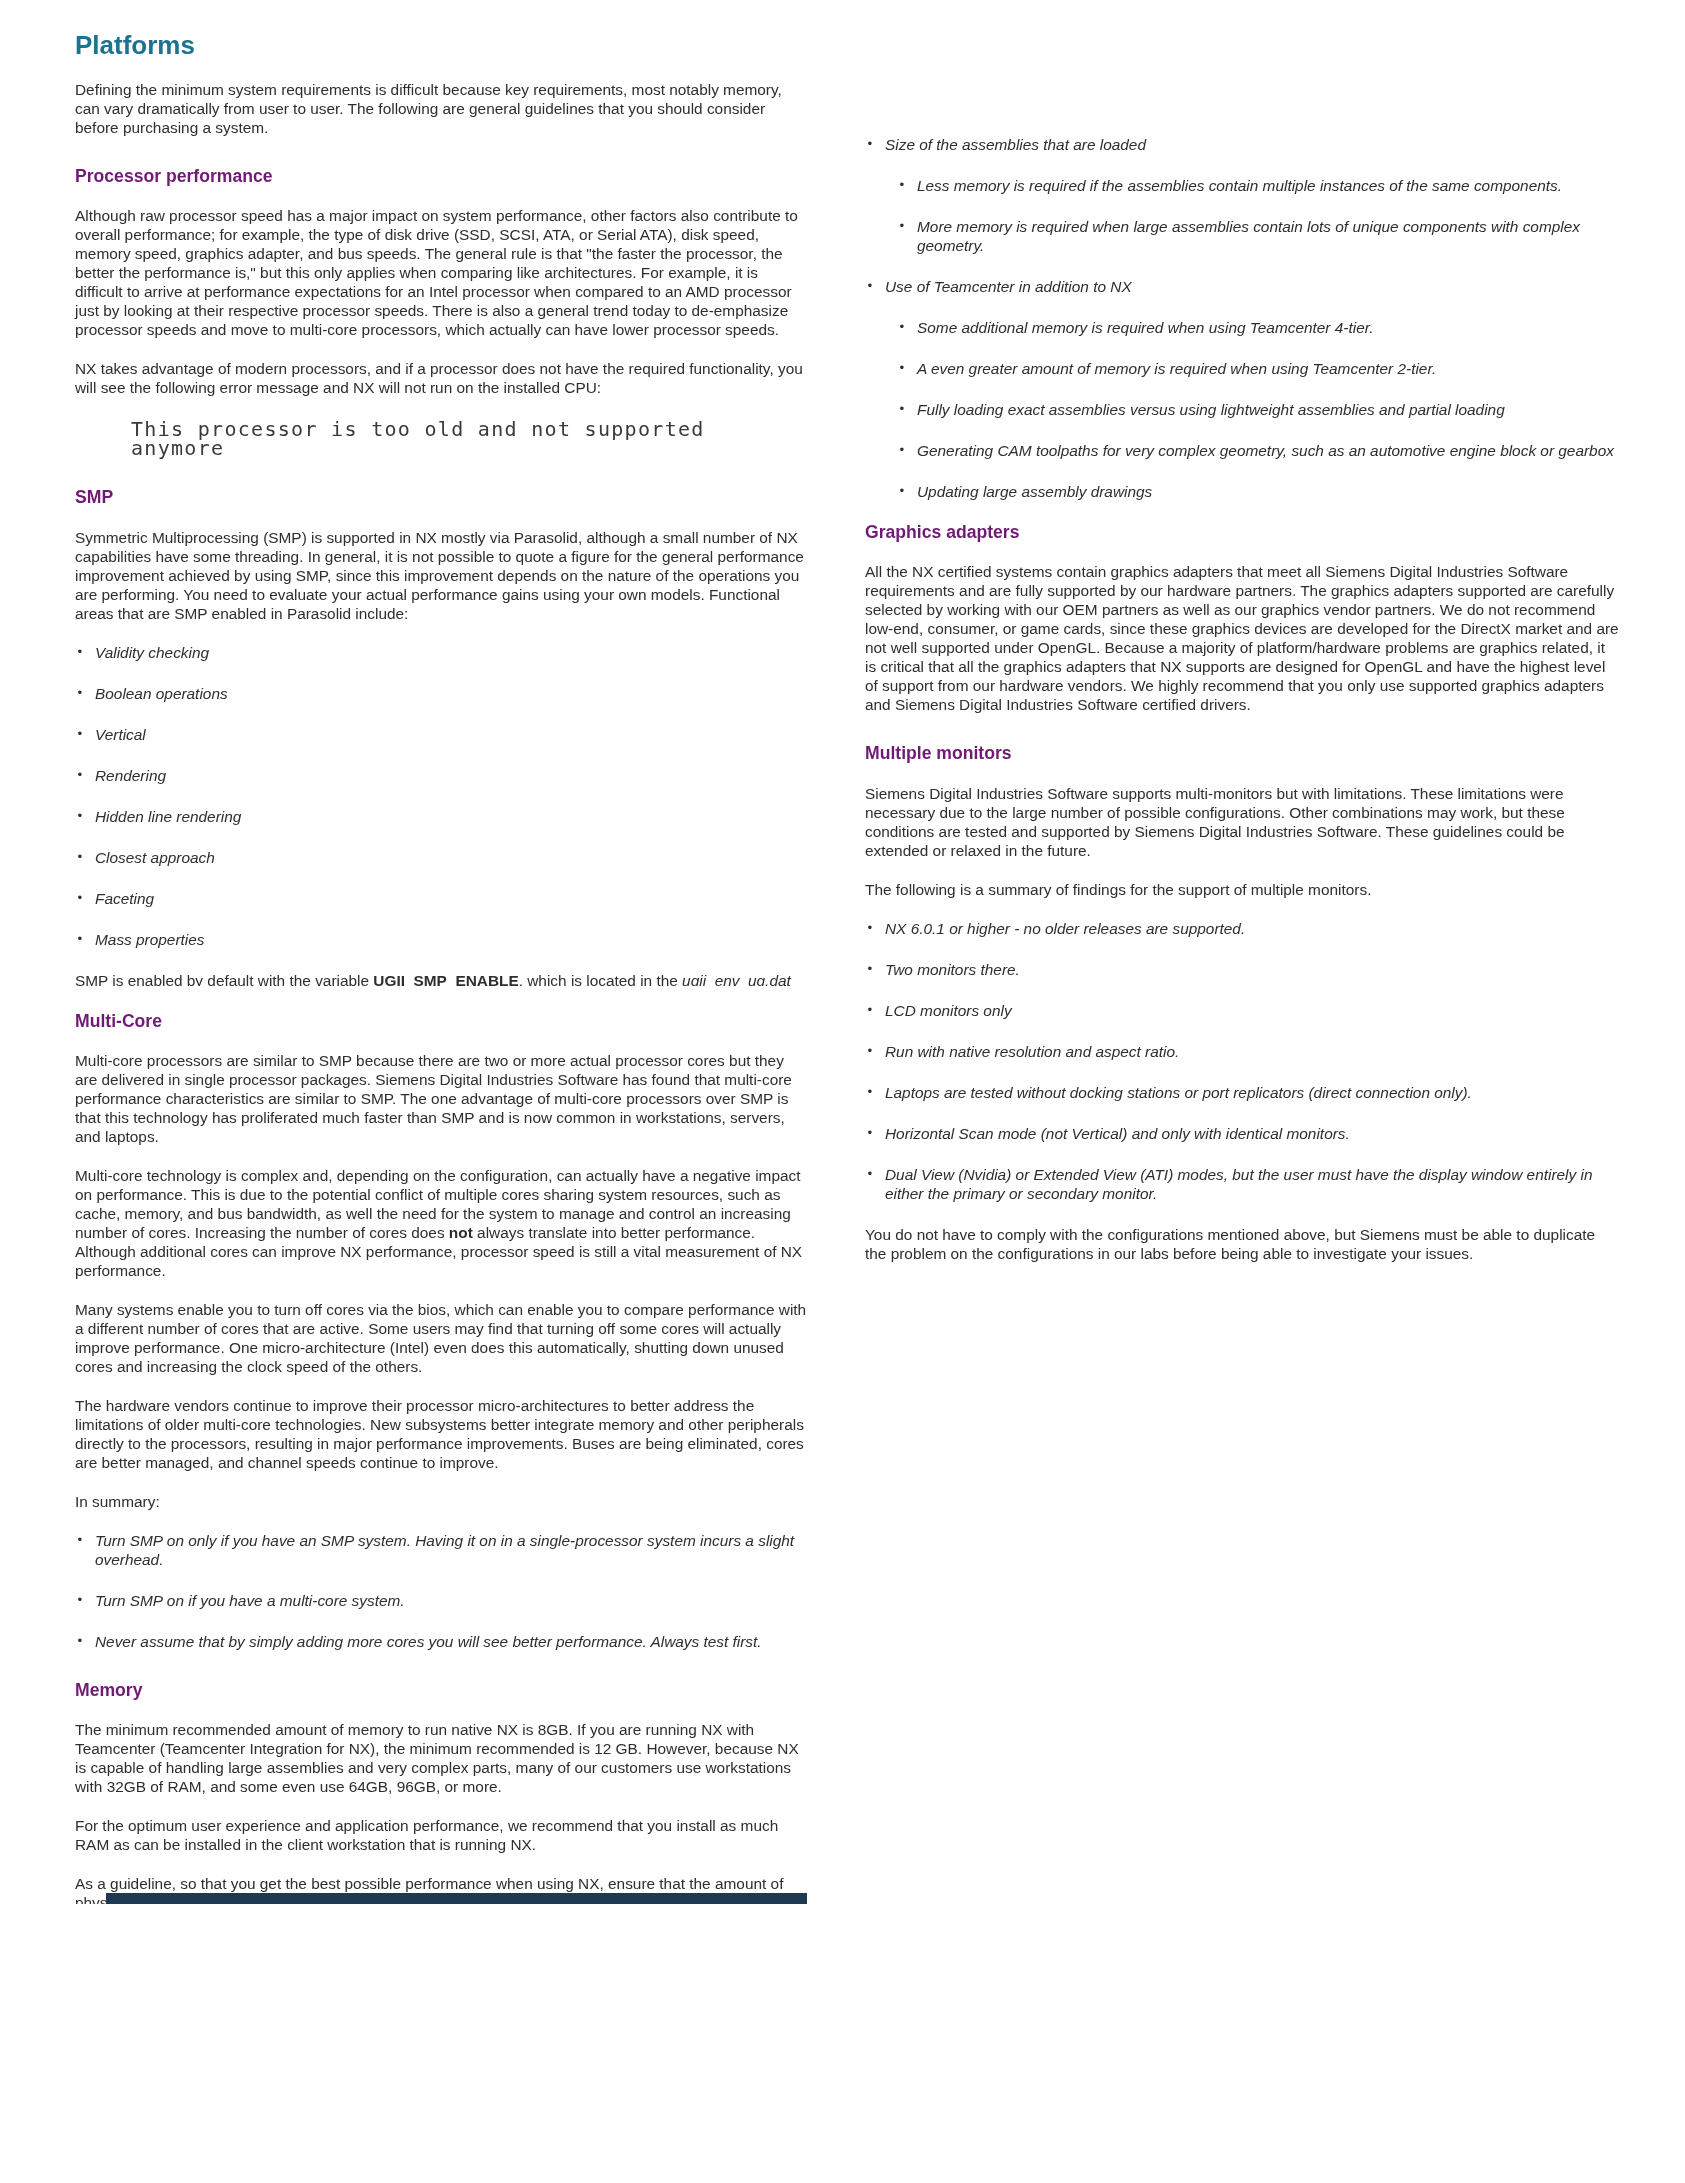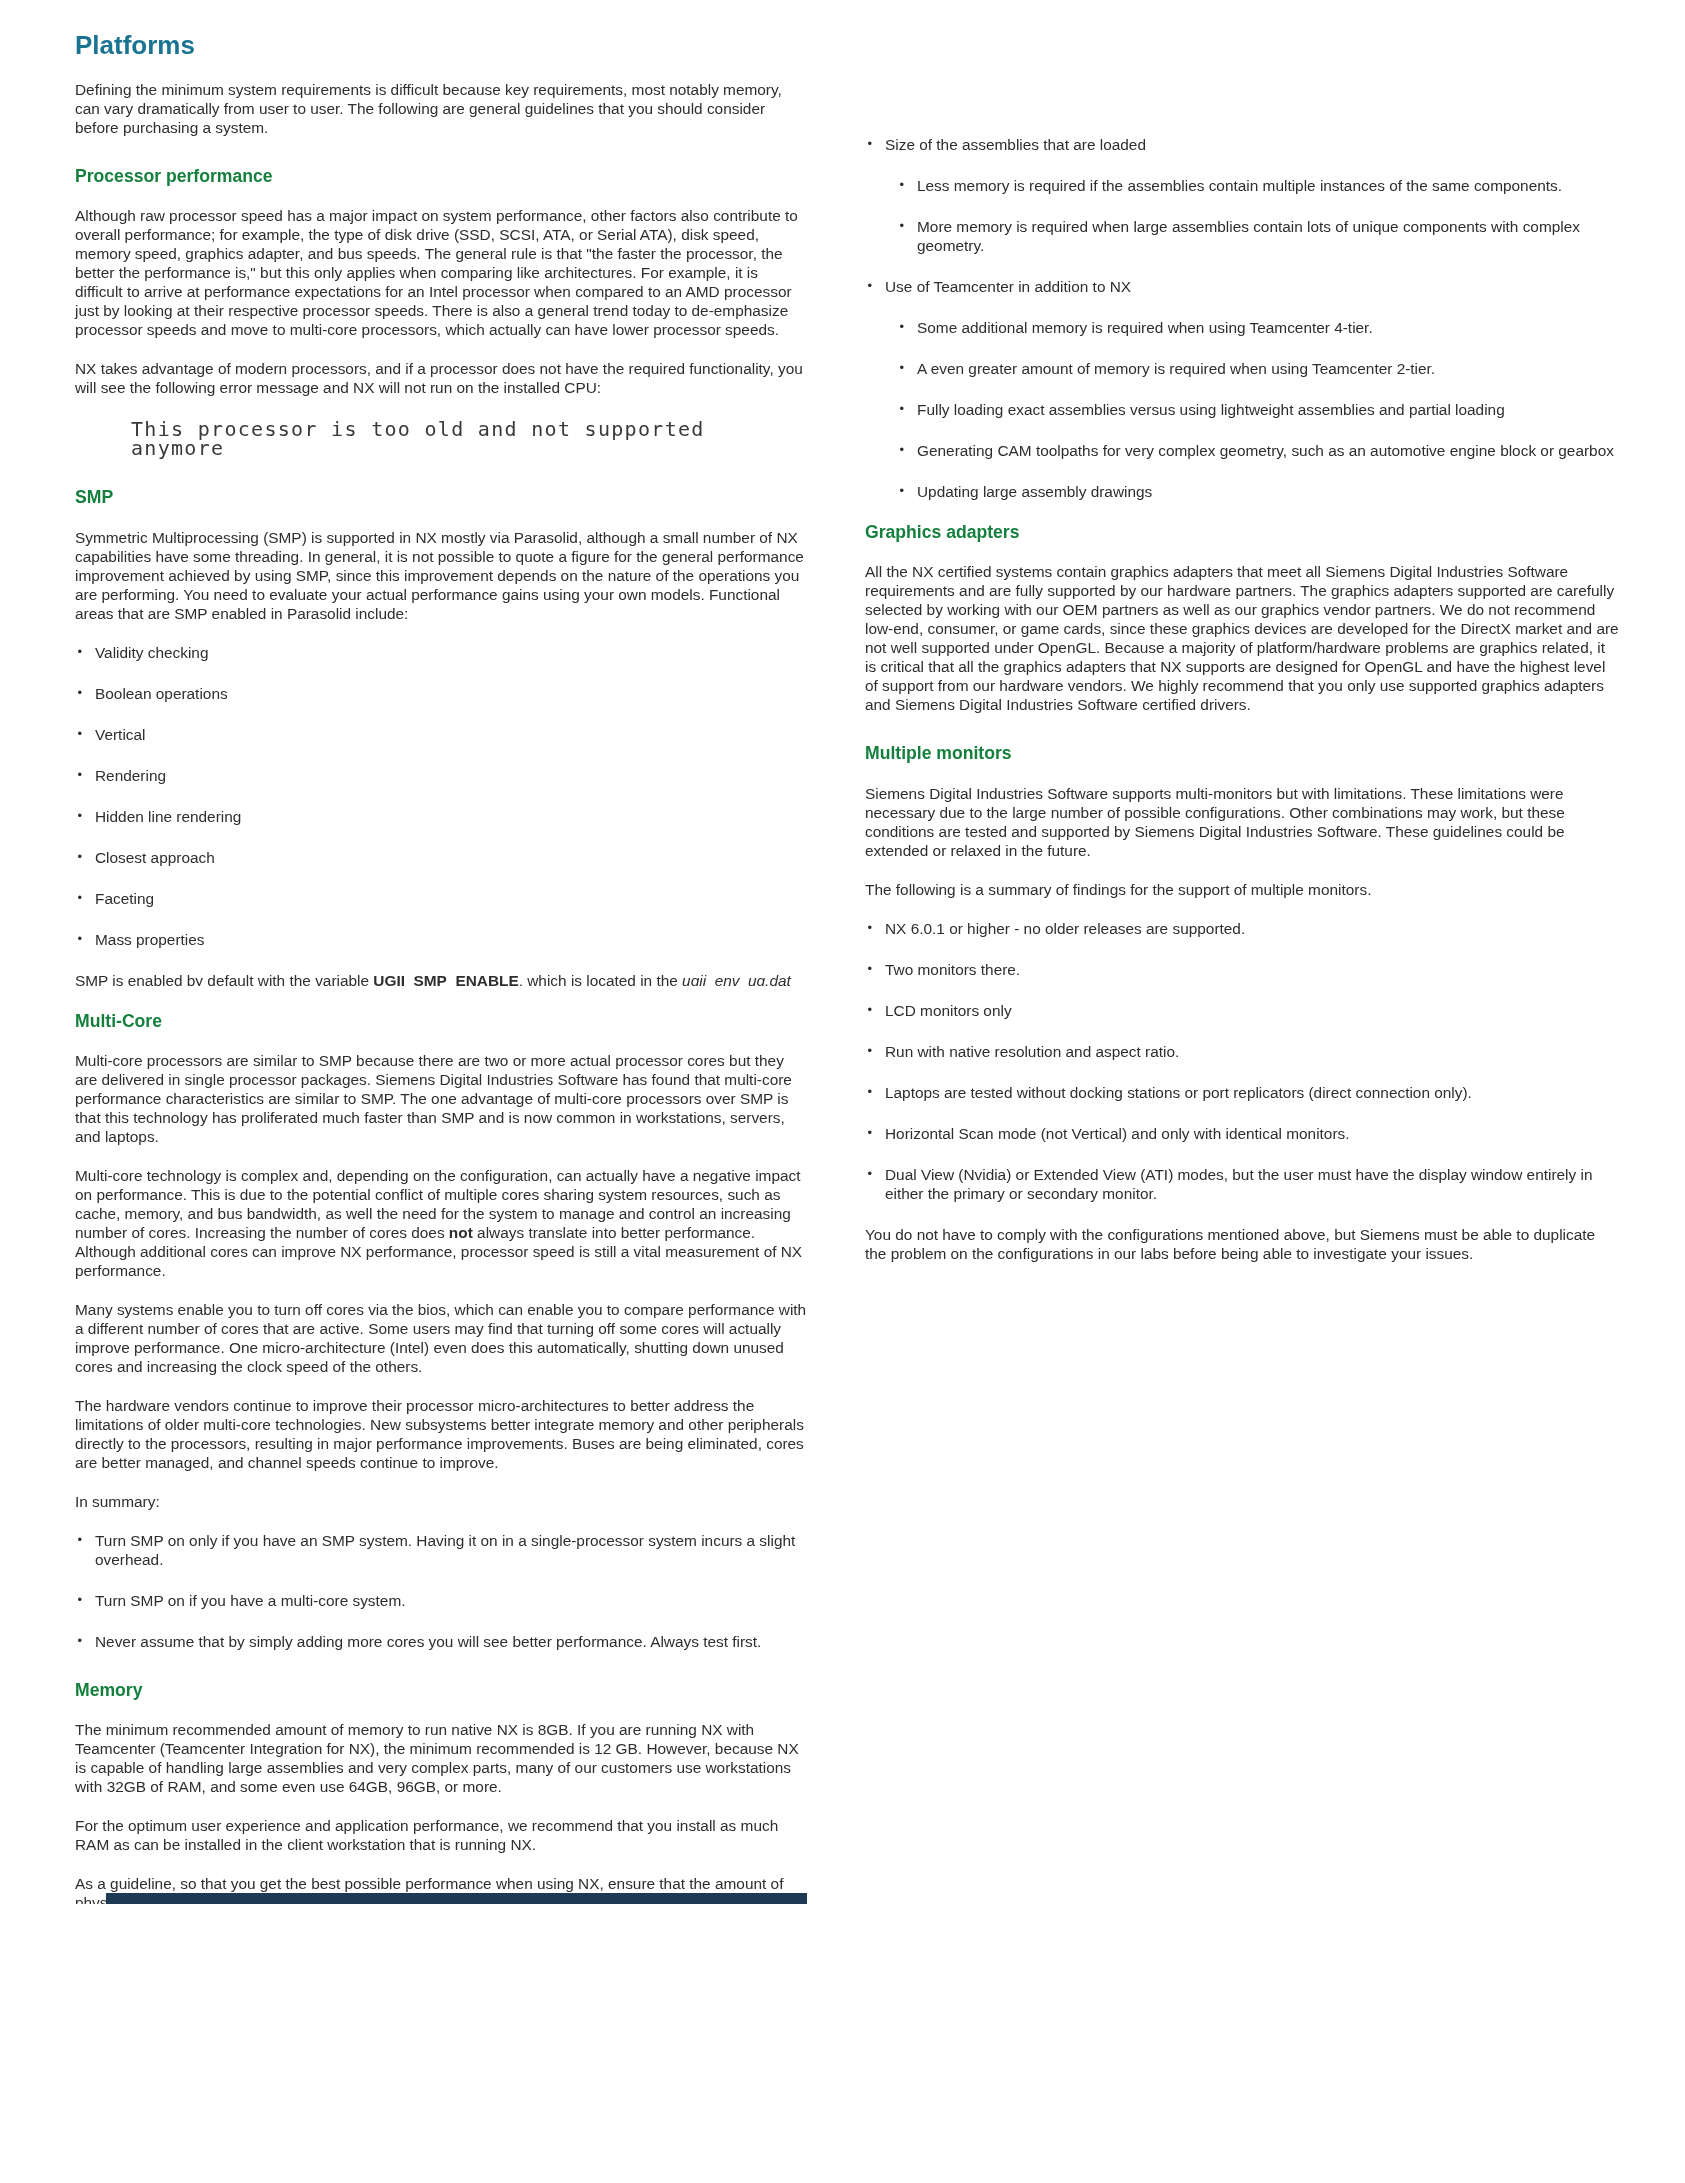--- a/index.html
+++ b/index.html
@@ -9,28 +9,28 @@
     color:#2e2e2e;font-size:15.4px;line-height:19px;
     position:relative;overflow:hidden;
   }
   .page{position:relative;width:1685px;height:1904px;overflow:hidden;}
   .columns{display:flex;padding:30px 0 0 75px;}
   .col-left{width:733px;margin-right:57px;}
   .col-right{width:755px;padding-top:105px;}
   h1{font-size:26px;line-height:30px;margin:0;font-weight:bold;}
   h2{font-size:20px;line-height:23px;margin:24.6px 0 0 0;font-weight:bold;}
   h1,h2{color:#1a7391;}
-  h3{font-size:17.6px;line-height:19.3px;margin:30px 0 0 0;color:#15803d;font-weight:bold;}
+  h3{font-size:17.6px;line-height:19.3px;margin:30px 0 0 0;color:#701a75;font-weight:bold;}
   p{margin:20px 0 0 0;}
   .code{
     font-family:"DejaVu Sans Mono","Liberation Mono",monospace;
     font-size:20px;letter-spacing:1.3px;color:#3a3a3a;
     margin:23px 0 0 56px;
   }
-  ul{list-style:none;margin:20px 0 0 0;padding:0;}
+  ul{list-style:none;margin:20px 0 0 0;padding:0;font-style:italic;}
   li{position:relative;padding-left:20px;margin-bottom:22px;}
   li::before{content:"\2022";position:absolute;left:2.6px;top:-0.9px;font-size:13px;color:#2e2e2e;}
   ul.sub{margin-left:32px;margin-top:0;}
   .clipped-line{height:15px;overflow:hidden;margin-top:7px;}
   .clipped-line .b{font-weight:bold;}
   .clipped-line .i{font-style:italic;}
   strong{font-weight:bold;}
   .bottom-bar{
     position:absolute;left:106px;bottom:0;width:701px;height:11.4px;
     background:#1d3a52;

